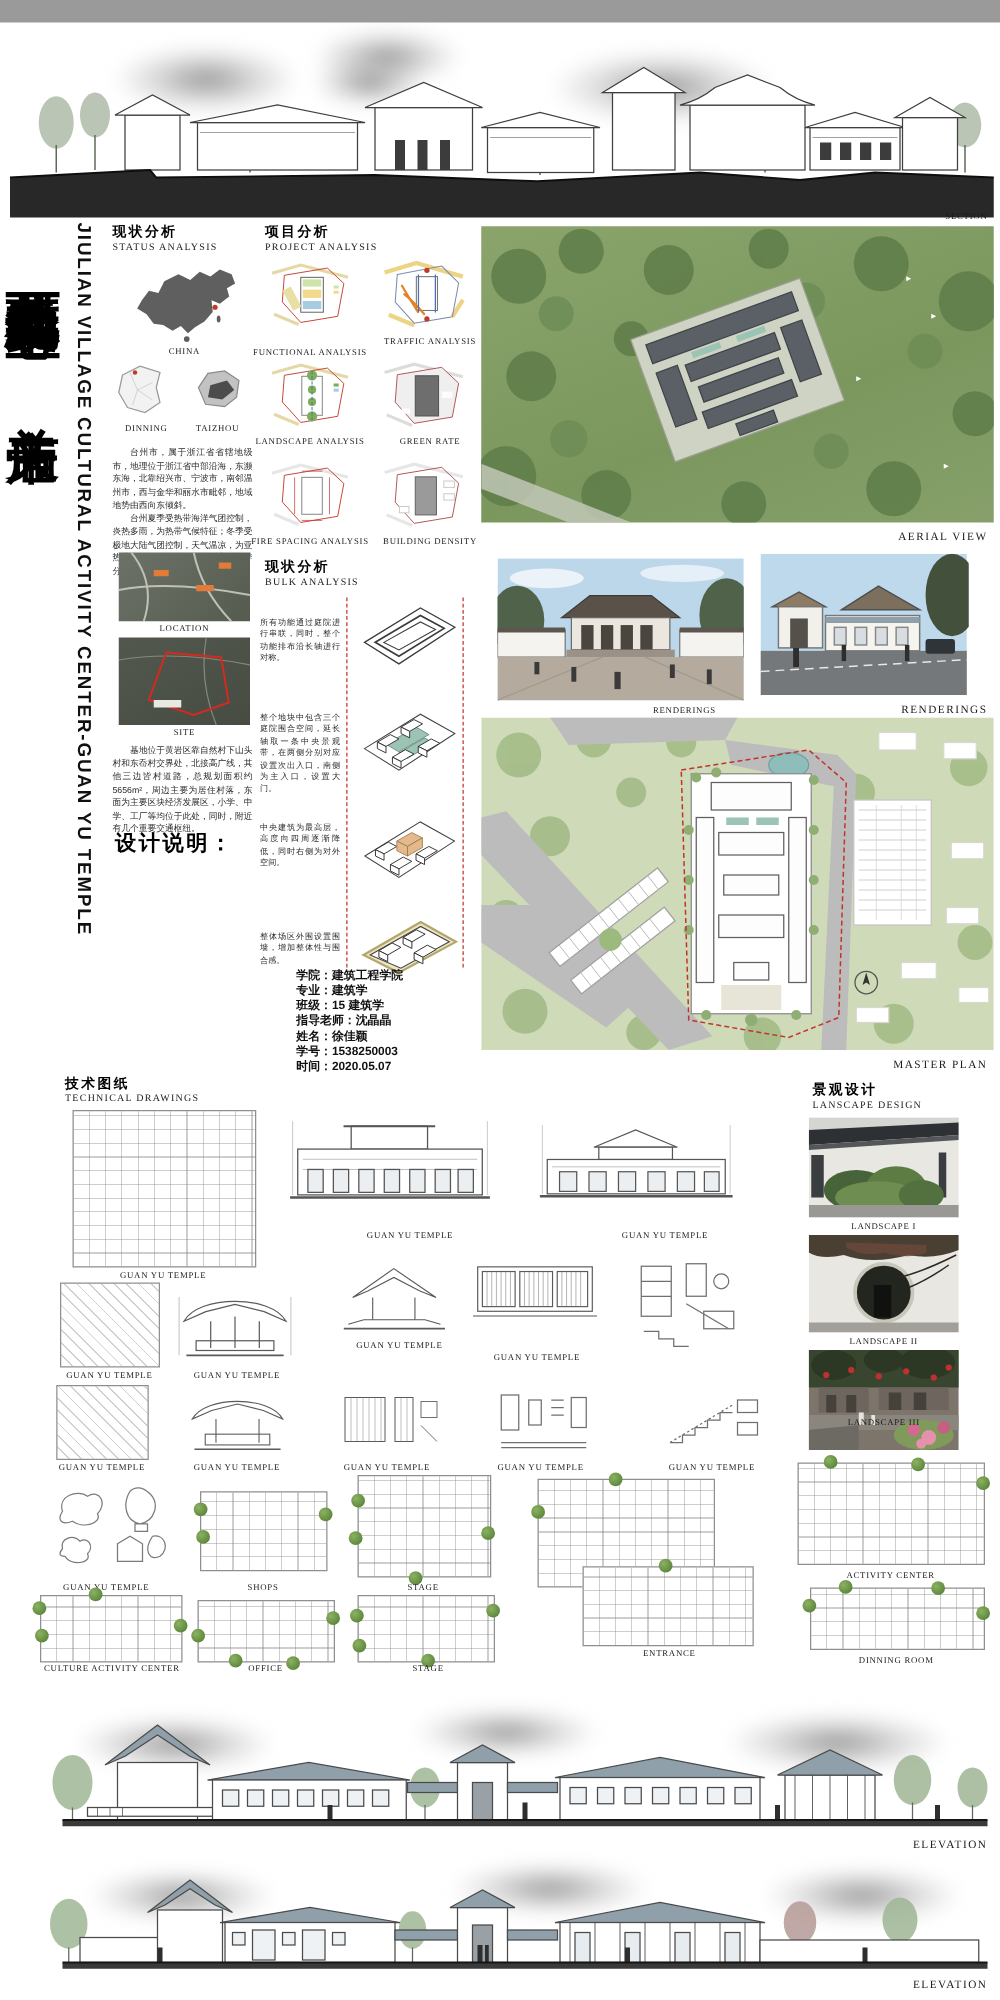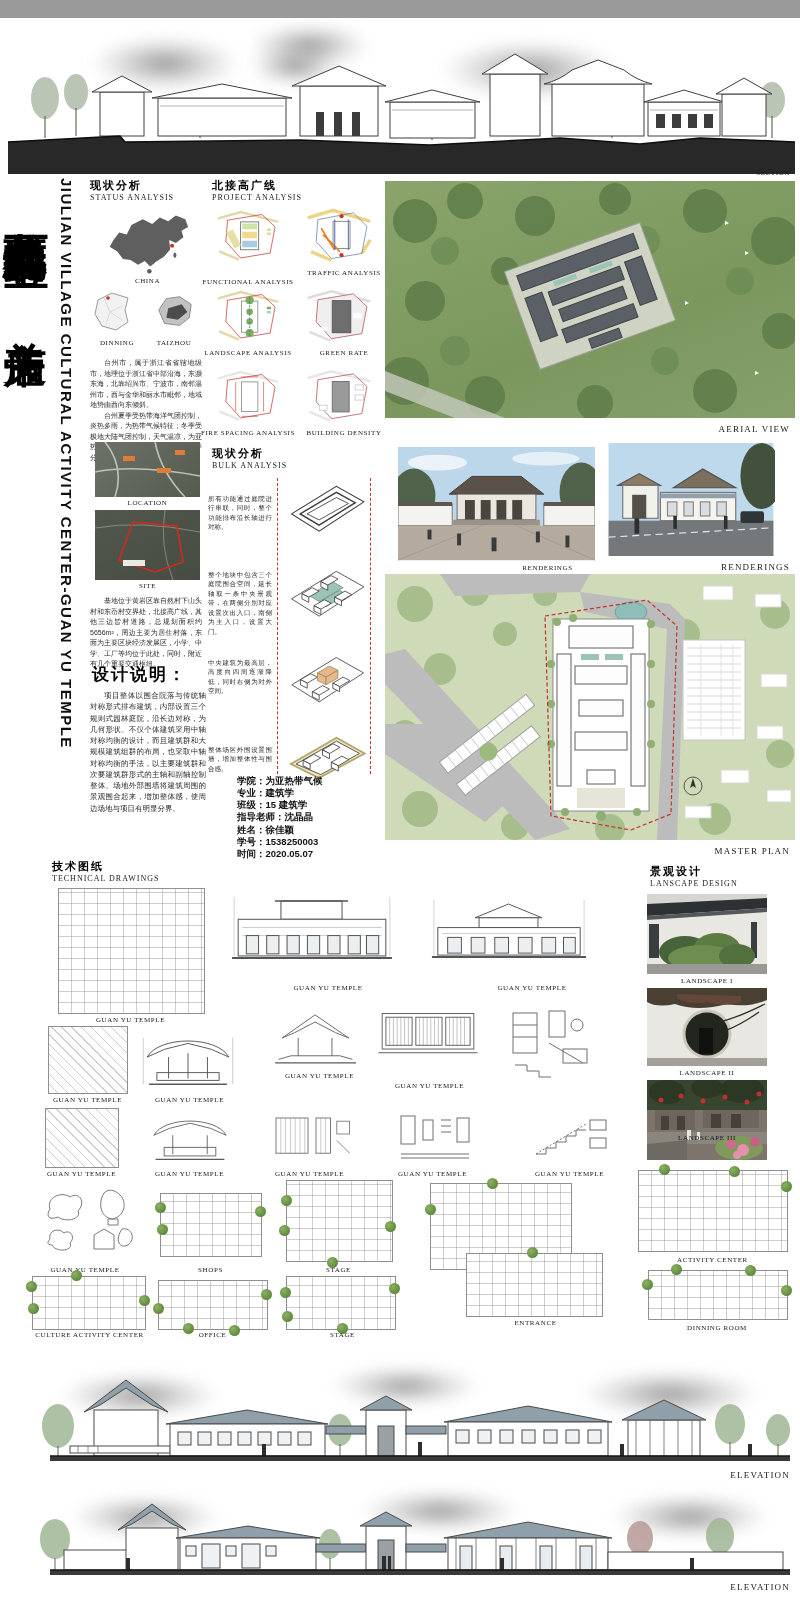--- a/index.html
+++ b/index.html
@@ -159,24 +159,23 @@
     </svg>
   </div>
   <div class="cap" style="left:95px;top:564px;width:105px">SITE</div>
 
   <div class="para" style="left:90px;top:578px;width:112px">
     <p>基地位于黄岩区靠自然村下山头村和东岙村交界处，北接高广线，其他三边皆村道路，总规划面积约5656m²，周边主要为居住村落，东面为主要区块经济发展区，小学、中学、工厂等均位于此处，同时，附近有几个重要交通枢纽。</p>
   </div>
 
   <div class="dheading" style="left:92px;top:645px">设计说明：</div>
   <div class="para" style="left:90px;top:672px;width:116px;font-size:7.5px">
-    <p>项目整体以围合院落与传统轴对称形式排布建筑，内部设置三个规则式园林庭院，沿长边对称，为几何形状。不仅个体建筑采用中轴对称均衡的设计，而且建筑群和大规模建筑组群的布局，也采取中轴对称均衡的手法，以主要建筑群和次要建筑群形式的主轴和副轴控制整体。场地外部围墙将建筑周围的景观围合起来，增加整体感，使周边场地与项目有明显分界。</p>
-  </div>
-
-  <div class="hzh" style="left:212px;top:160px">北接高广线</div>
+  </div>
+
+  <div class="hzh" style="left:212px;top:160px">项目分析</div>
   <div class="hen" style="left:212px;top:175px">PROJECT ANALYSIS</div>
 
   <svg class="abs" style="left:216px;top:186px" width="64" height="62" viewBox="0 0 78 64">
     <g stroke="#e2d49c" stroke-width="3" fill="none" opacity=".9">
         <path d="M2,12 L30,4 L76,16"></path>
         <path d="M4,52 L28,62"></path>
       </g>
     <polygon points="14,14 56,7 72,22 66,54 30,60 12,40" fill="none" stroke="#c0392b" stroke-width=".9"></polygon>
     <rect x="30" y="16" width="22" height="34" fill="#fff" stroke="#666"></rect>
     <rect x="32" y="18" width="18" height="7" fill="#cde3a8"></rect>
@@ -336,21 +335,21 @@
       <polygon points="24,30 36,23 44,27 32,34"></polygon>
         <polygon points="24,30 32,34 32,40 24,36"></polygon>
       <polygon points="46,18 58,11 66,15 54,22"></polygon>
         <polygon points="46,18 54,22 54,28 46,24"></polygon>
       <polygon points="56,32 68,25 76,29 64,36"></polygon>
         <polygon points="56,32 64,36 64,42 56,38"></polygon>
     </g>
   </svg>
 
   <div class="info">
-    <div>学院：为亚热带气候</div>
+    <div>学院：建筑工程学院</div>
     <div>专业：建筑学</div>
     <div>班级：15 建筑学</div>
     <div>指导老师：沈晶晶</div>
     <div>姓名：徐佳颖</div>
     <div>学号：1538250003</div>
     <div>时间：2020.05.07</div>
   </div>
 
   <div class="abs" style="left:385px;top:163px;width:410px;height:237px;background:linear-gradient(160deg,#8aa46c,#7b975e 60%,#87a06b)">
     <svg width="410" height="237" viewBox="0 0 410 237">

